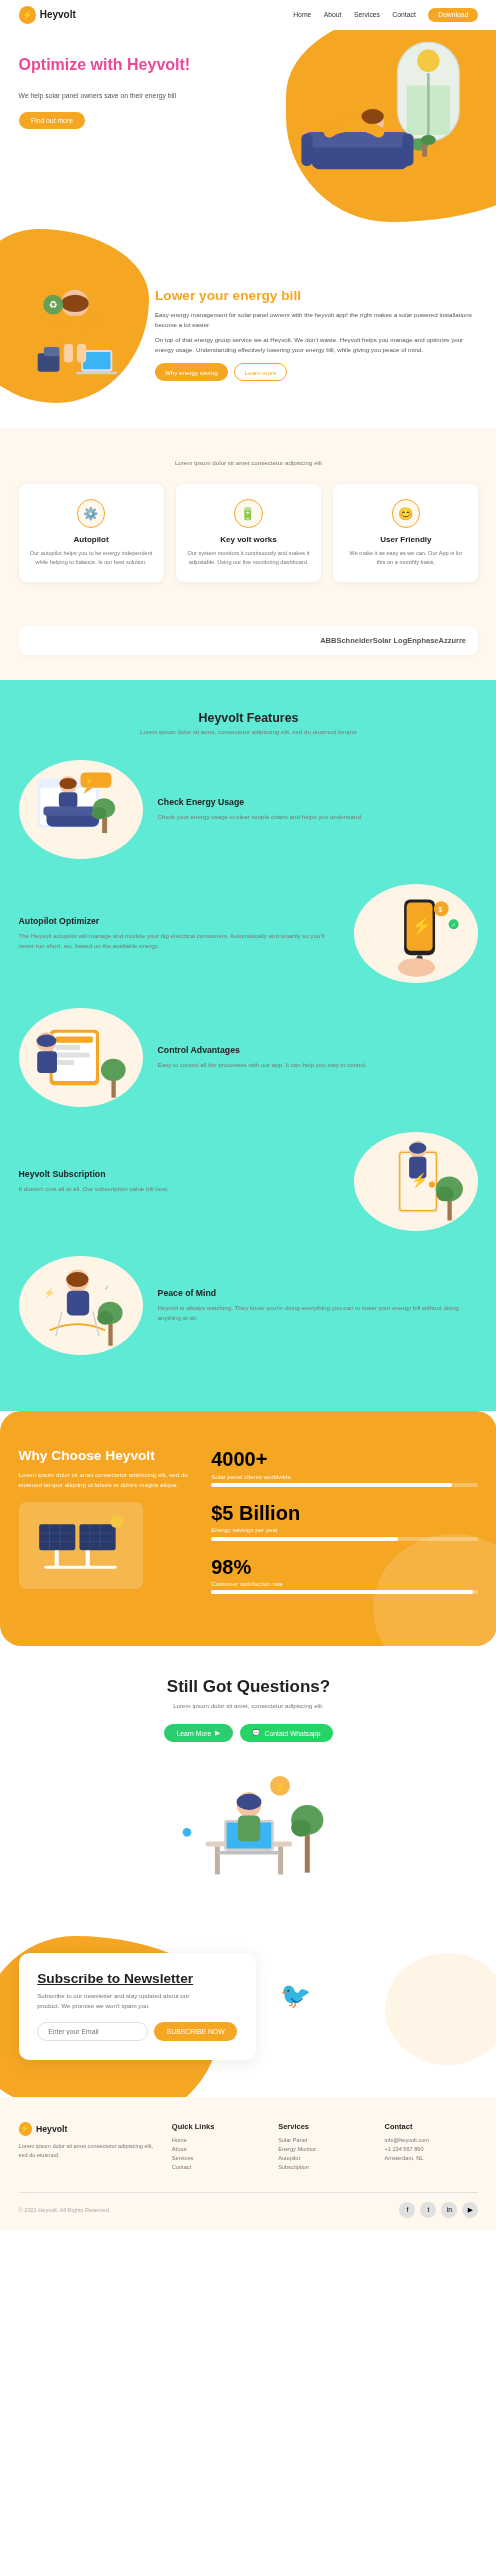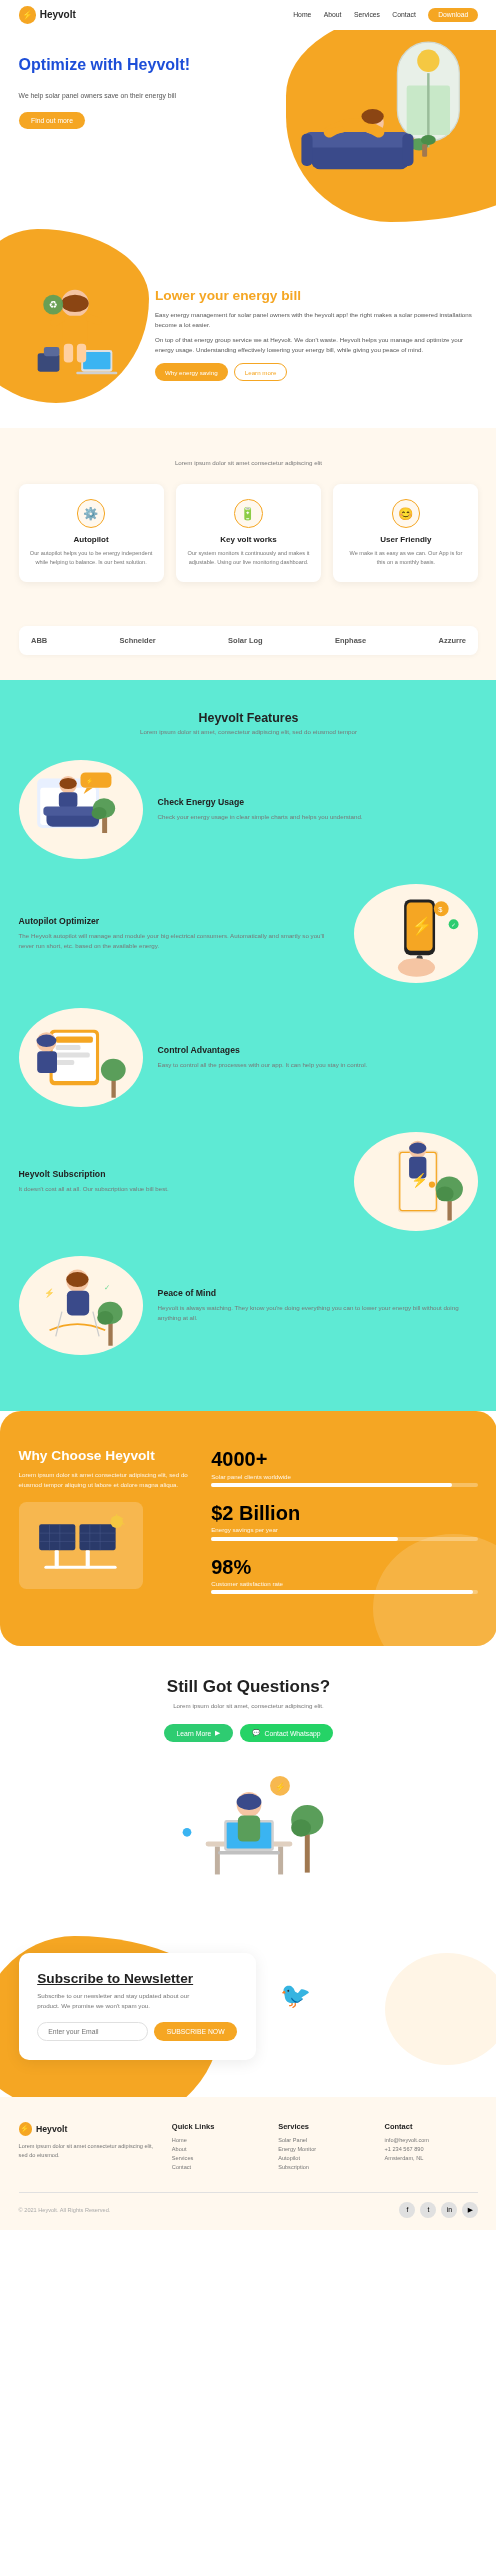--- a/index.html
+++ b/index.html
@@ -22,21 +22,21 @@
       background: #fff; padding: 25px 18.6px 0 18.6px;
     }
     .hero-blob {
       position: absolute; top: -18.6px; right: -50px;
       width: 261px; height: 211px;
       background: #f5a623;
       border-radius: 50% 30% 60% 40% / 40% 60% 30% 50%;
       z-index: 0;
     }
     .hero-content { position: relative; z-index: 2; max-width: 199px; }
-    .hero-title { font-size: 16px; font-weight: 800; color: #1d4ed8; line-height: 1.2; margin-bottom: 17px; }
+    .hero-title { font-size: 16px; font-weight: 800; color: #ec4899; line-height: 1.2; margin-bottom: 17px; }
     .hero-subtitle { font-size: 6.8px; color: #555; margin-bottom: 11.2px; line-height: 1.5; }
     .hero-btn { background: #f5a623; color: #fff; border: none; border-radius: 12.4px; padding: 5px 12.4px; font-size: 6.8px; cursor: pointer; }
     .hero-illustration {
       position: absolute; right: 18.6px; top: 6.2px; z-index: 2;
       width: 186px; height: 174px;
     }
 
     
     .lower-energy {
       position: relative; padding: 37px 18.6px 25px 18.6px;
@@ -63,21 +63,21 @@
     .advantages h2 { font-size: 12.4px; font-weight: 800; color: #222; margin-bottom: 5px; }
     .adv-subtitle { font-size: 6.2px; color: #777; margin-bottom: 18.6px; }
     .adv-cards { display: flex; gap: 12.4px; justify-content: center; }
     .adv-card { background: #fff; border-radius: 7.5px; padding: 15px 11.2px; flex: 1; box-shadow: 0 1.2px 7.5px rgba(0,0,0,0.06); }
     .adv-icon { width: 28.6px; height: 28.6px; border-radius: 50%; background: #fff8ee; border: 1.2px solid #f5a623; display: flex; align-items: center; justify-content: center; margin: 0 auto 7.5px; font-size: 12.4px; }
     .adv-card h3 { font-size: 8px; font-weight: 700; color: #222; margin-bottom: 5px; }
     .adv-card p { font-size: 5.6px; color: #777; line-height: 1.6; }
 
     
     .partners { background: #fff8ee; padding: 12.4px 18.6px 25px; }
-    .partners-row { display: flex; align-items: center; justify-content: space-between; padding: 10px 12.4px; background: #fff; border-radius: 7.5px; box-shadow: 0 1.2px 5px rgba(0,0,0,0.04); }
+    .partners-row { display: flex; align-items: center; justify-content: flex-end; padding: 10px 12.4px; background: #fff; border-radius: 7.5px; box-shadow: 0 1.2px 5px rgba(0,0,0,0.04); }
     .partner-logo { font-size: 7.5px; font-weight: 700; color: #555; }
 
     
     .features { padding: 31px 18.6px; background: #5eead4; }
     .features h2 { text-align: center; font-size: 12.4px; font-weight: 800; color: #222; margin-bottom: 3.7px; }
     .features-sub { text-align: center; font-size: 6.2px; color: #777; margin-bottom: 25px; }
     .feature-item { display: flex; align-items: center; gap: 15px; margin-bottom: 25px; }
     .feature-item.reverse { flex-direction: row-reverse; }
     .feature-illustration { flex: 0 0 124px; height: 99px; background: #fff5e6; border-radius: 50%; display: flex; align-items: center; justify-content: center; overflow: hidden; }
     .feature-text { flex: 1; }
@@ -450,21 +450,21 @@
     </div>
     <div class="why-right">
       <div class="stat-item">
         <div class="stat-number">4000+</div>
         <div class="stat-label">Solar panel clients worldwide</div>
         <div class="stat-bar">
           <div class="stat-fill" style="width:90%"></div>
         </div>
       </div>
       <div class="stat-item">
-        <div class="stat-number">$2 Billion</div>
+        <div class="stat-number">$5 Billion</div>
         <div class="stat-label">Energy savings per year</div>
         <div class="stat-bar">
           <div class="stat-fill" style="width:70%"></div>
         </div>
       </div>
       <div class="stat-item">
         <div class="stat-number">98%</div>
         <div class="stat-label">Customer satisfaction rate</div>
         <div class="stat-bar">
           <div class="stat-fill" style="width:98%"></div>

